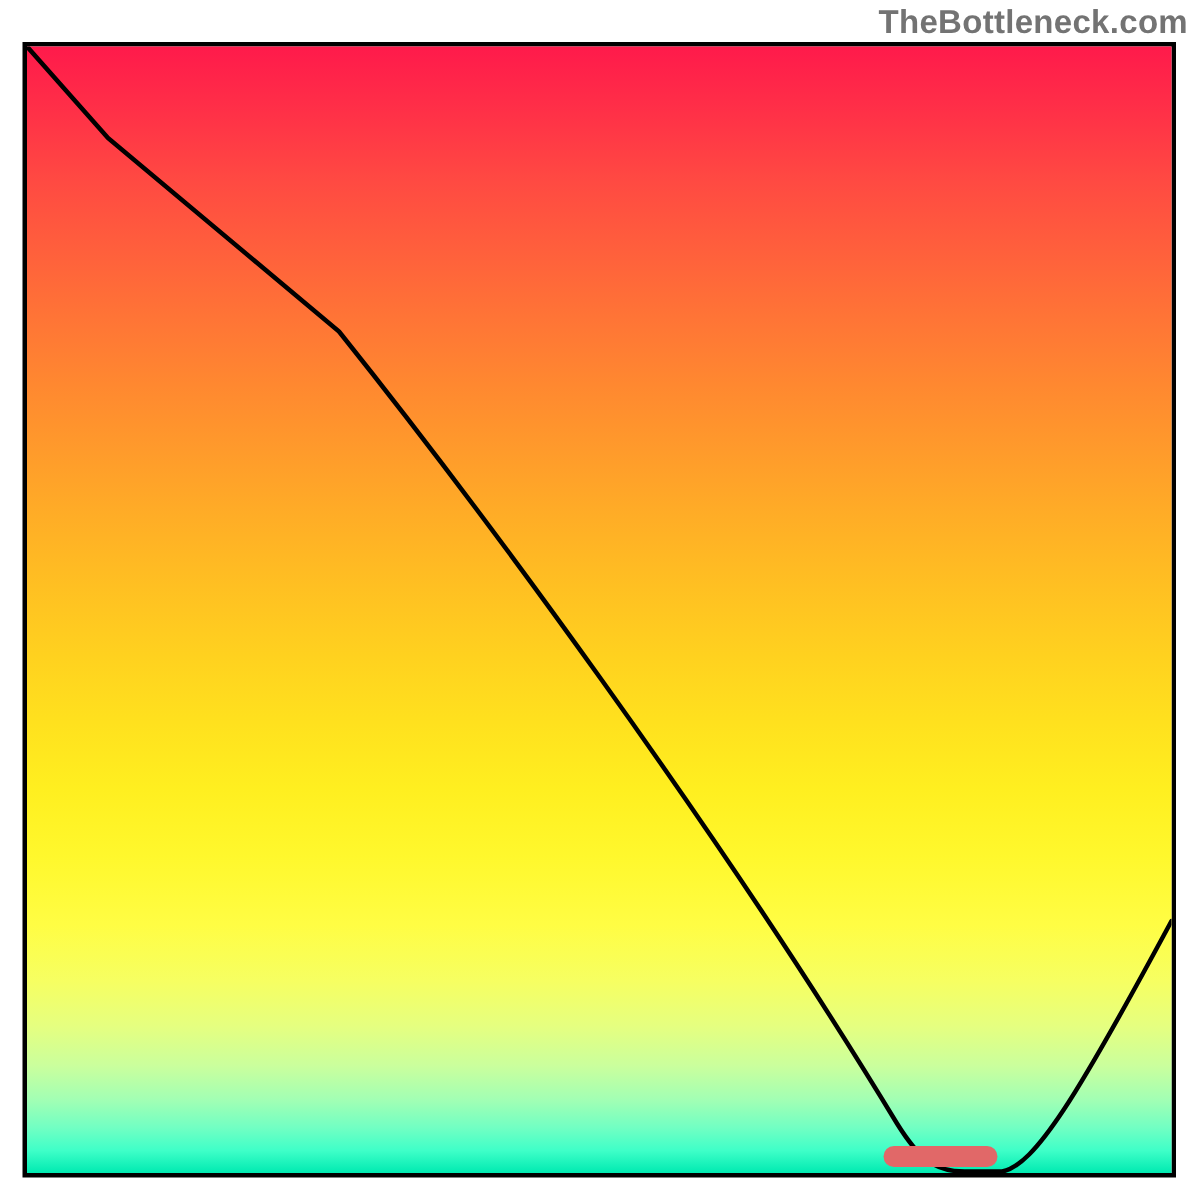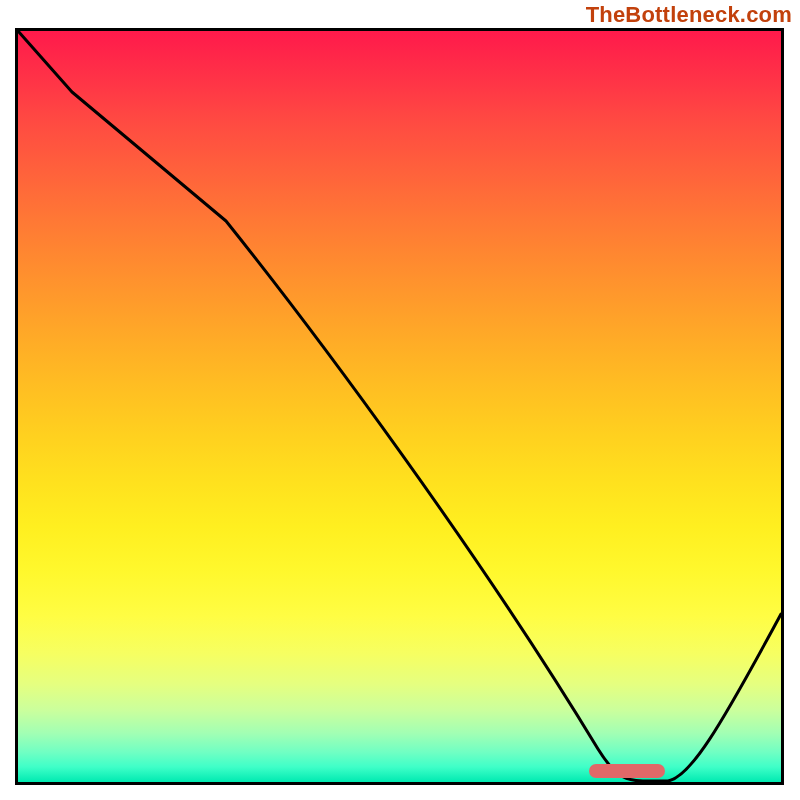--- a/index.html
+++ b/index.html
@@ -8,21 +8,21 @@
     height: 800px;
     background: #ffffff;
     font-family: Arial, Helvetica, sans-serif;
     position: relative;
     overflow: hidden;
   }
   .watermark {
     position: absolute;
     top: 2px;
     right: 8px;
-    color: #c2410c;
+    color: #737373;
     font-size: 22px;
     font-weight: bold;
     letter-spacing: 0.2px;
     z-index: 5;
   }
   .plot-area {
     position: absolute;
     left: 15px;
     top: 28px;
     width: 769px;

